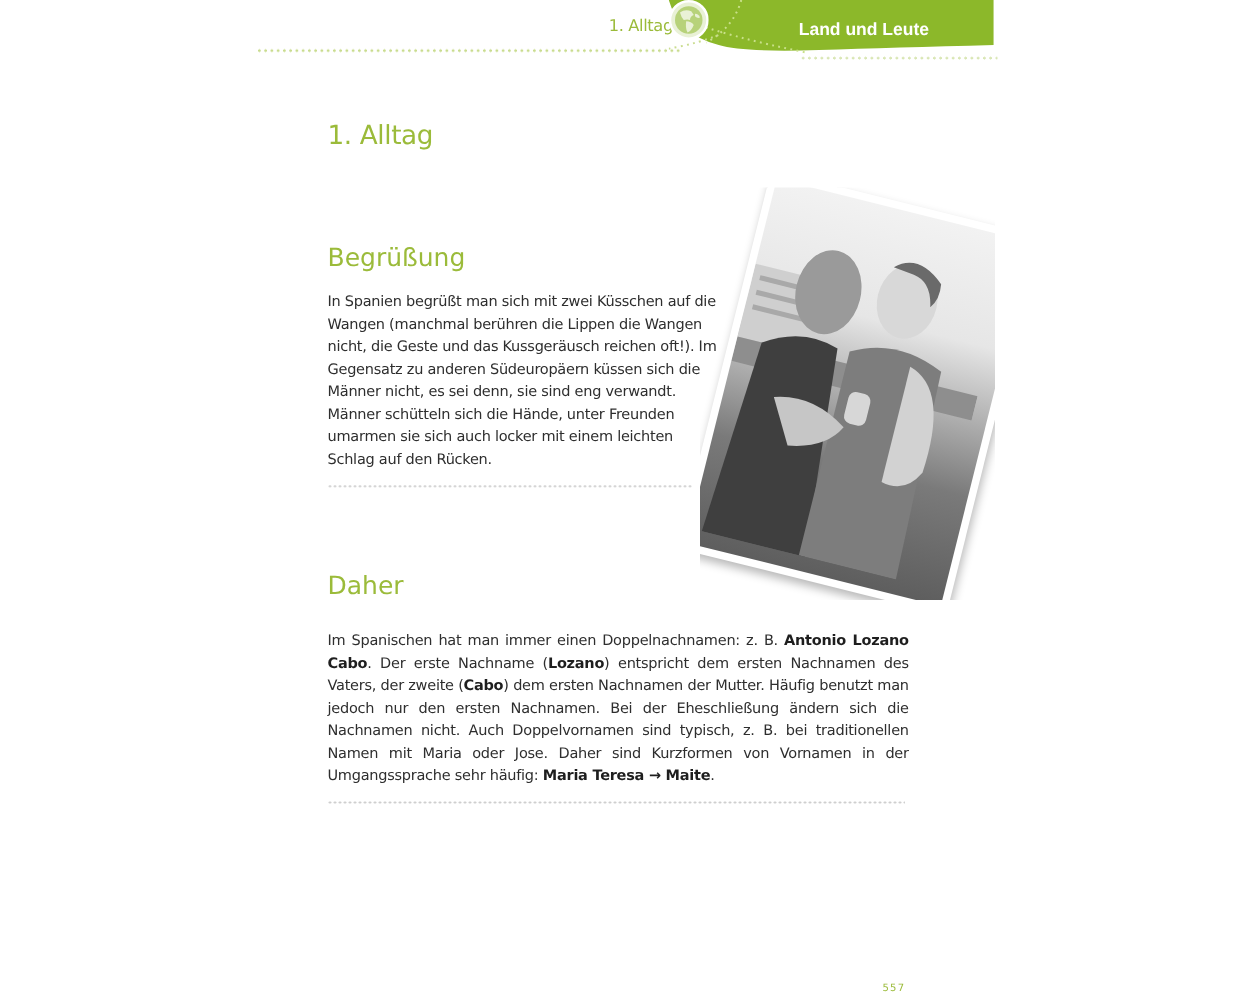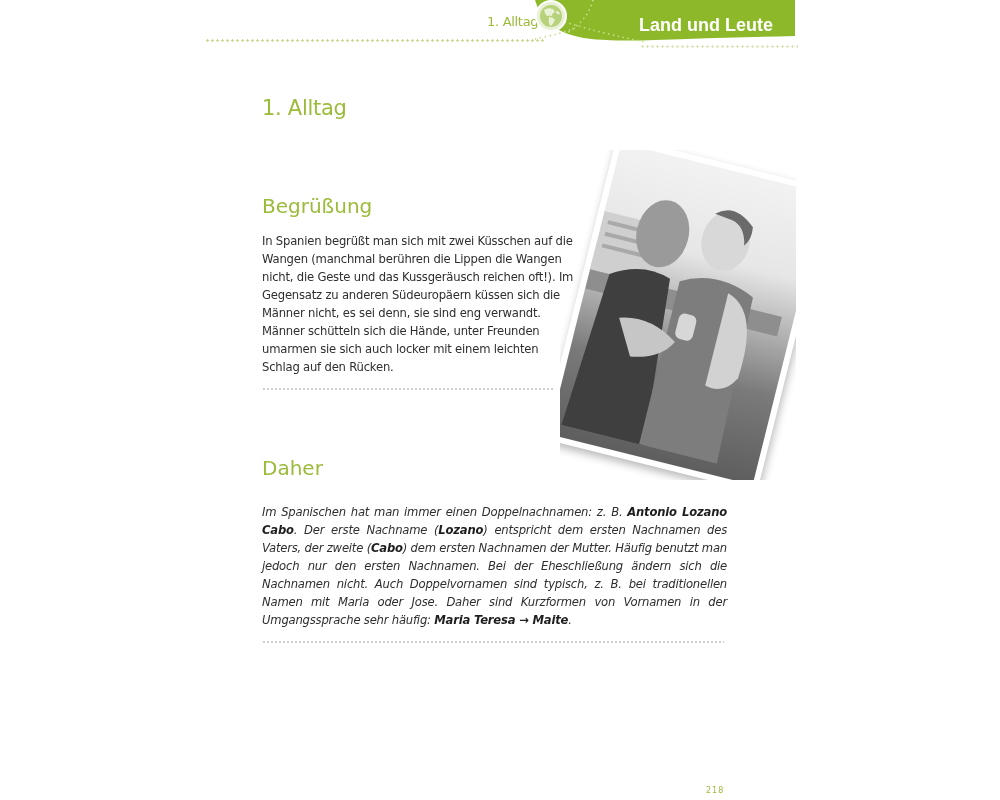--- a/index.html
+++ b/index.html
@@ -22,41 +22,41 @@
     }
     .header-section {
       position: absolute; left: 487px; top: 14px; font-size: 13px; color: #9bbb3a;
       font-family: "DejaVu Sans", sans-serif; letter-spacing: -0.3px;
     }
     .header-tab {
       position: absolute; left: 535px; top: 0; width: 260px; height: 44px;
     }
     .header-tab svg { position: absolute; left: 0; top: 0; }
     .header-tab-label {
-      position: absolute; left: 104px; top: 15px; font-size: 18px; font-weight: bold; color: #ffffff;
+      position: absolute; left: 104px; top: 15px; font-size: 14px; font-weight: bold; color: #ffffff;
       font-family: "Liberation Sans", sans-serif;
     }
     .globe { position: absolute; left: 200px; top: 7px; width: 32px; height: 32px; }
 
     
     .chapter-title {
       position: absolute; left: 262px; top: 96px; font-size: 21px; color: #9bbb3a;
       font-family: "DejaVu Sans", sans-serif; font-weight: normal; margin: 0; letter-spacing: -0.3px;
     }
     .section-title {
       position: absolute; left: 262px; font-size: 20px; color: #9bbb3a;
       font-family: "DejaVu Sans", sans-serif; font-weight: normal; margin: 0;
     }
     .body-text {
       position: absolute; left: 262px; font-family: "DejaVu Sans", sans-serif; font-size: 11.6px;
       line-height: 18px; color: #2e2e2e; margin: 0; letter-spacing: -0.2px;
     }
     .body-text b { font-weight: bold; color: #1e1e1e; }
     .p1 { top: 232px; width: 312px; }
-    .p2 { top: 503px; width: 465px; text-align: justify; font-style: italic; }
+    .p2 { top: 503px; width: 465px; text-align: justify; }
 
     .sep {
       position: absolute; left: 262px; height: 2px;
       background-image: radial-gradient(circle, #cfcfcf 0.8px, transparent 1.1px);
       background-size: 4px 2px; background-repeat: repeat-x;
     }
 
     
     .photo-wrap {
       position: absolute; left: 560px; top: 150px; width: 236px; height: 330px; overflow: hidden;
@@ -126,14 +126,14 @@
           <path d="M108 46 Q125 30 148 50 Q150 62 144 70 Q140 50 125 48 Z" fill="#6a6a6a"></path>
           <path d="M90 120 Q125 100 165 118 L170 288 L90 288 Z" fill="#7d7d7d"></path>
           <path d="M140 120 Q175 130 170 200 Q160 220 140 215 Z" fill="#d2d2d2"></path>
           <path d="M40 170 Q70 160 100 180 Q90 200 60 205 Z" fill="#c6c6c6"></path>
           <rect x="98" y="150" width="18" height="26" rx="6" fill="#ededed" opacity="0.8"></rect>
         </svg>
       </div>
     </div>
   </div>
 
-  <div class="page-number">218</div>
+  <div class="page-number">557</div>
 </div>
 
 </body></html>

